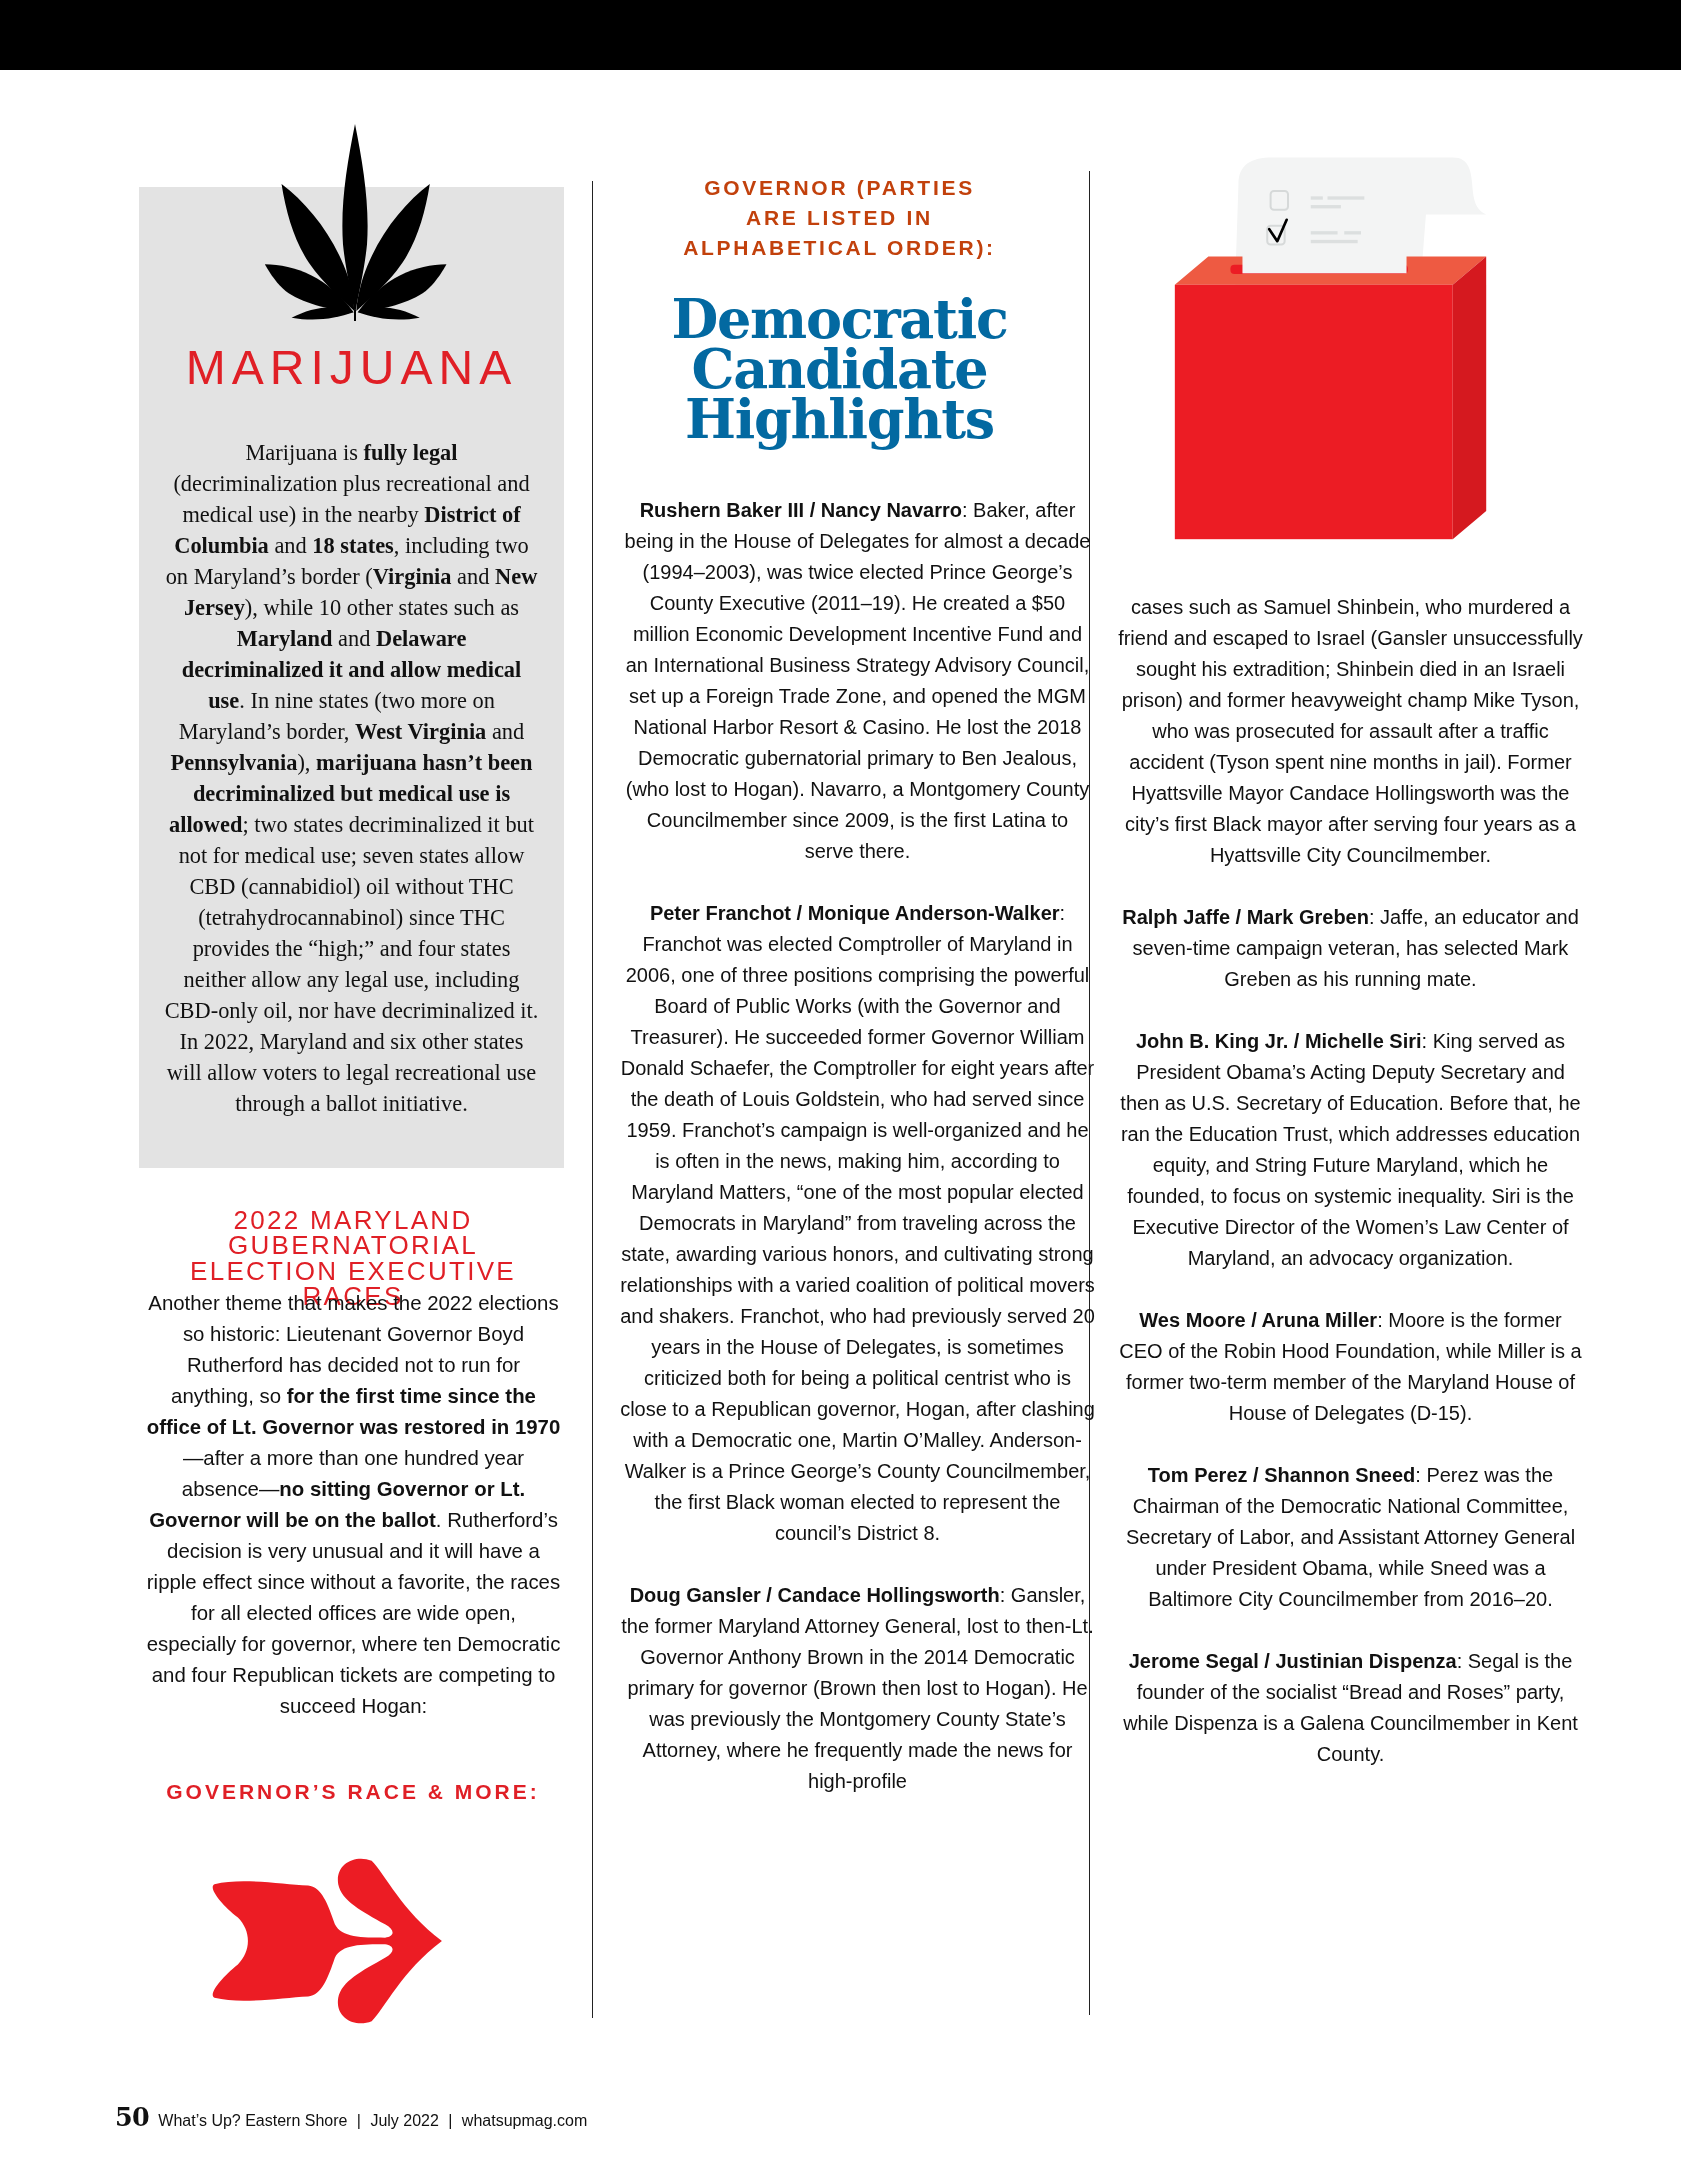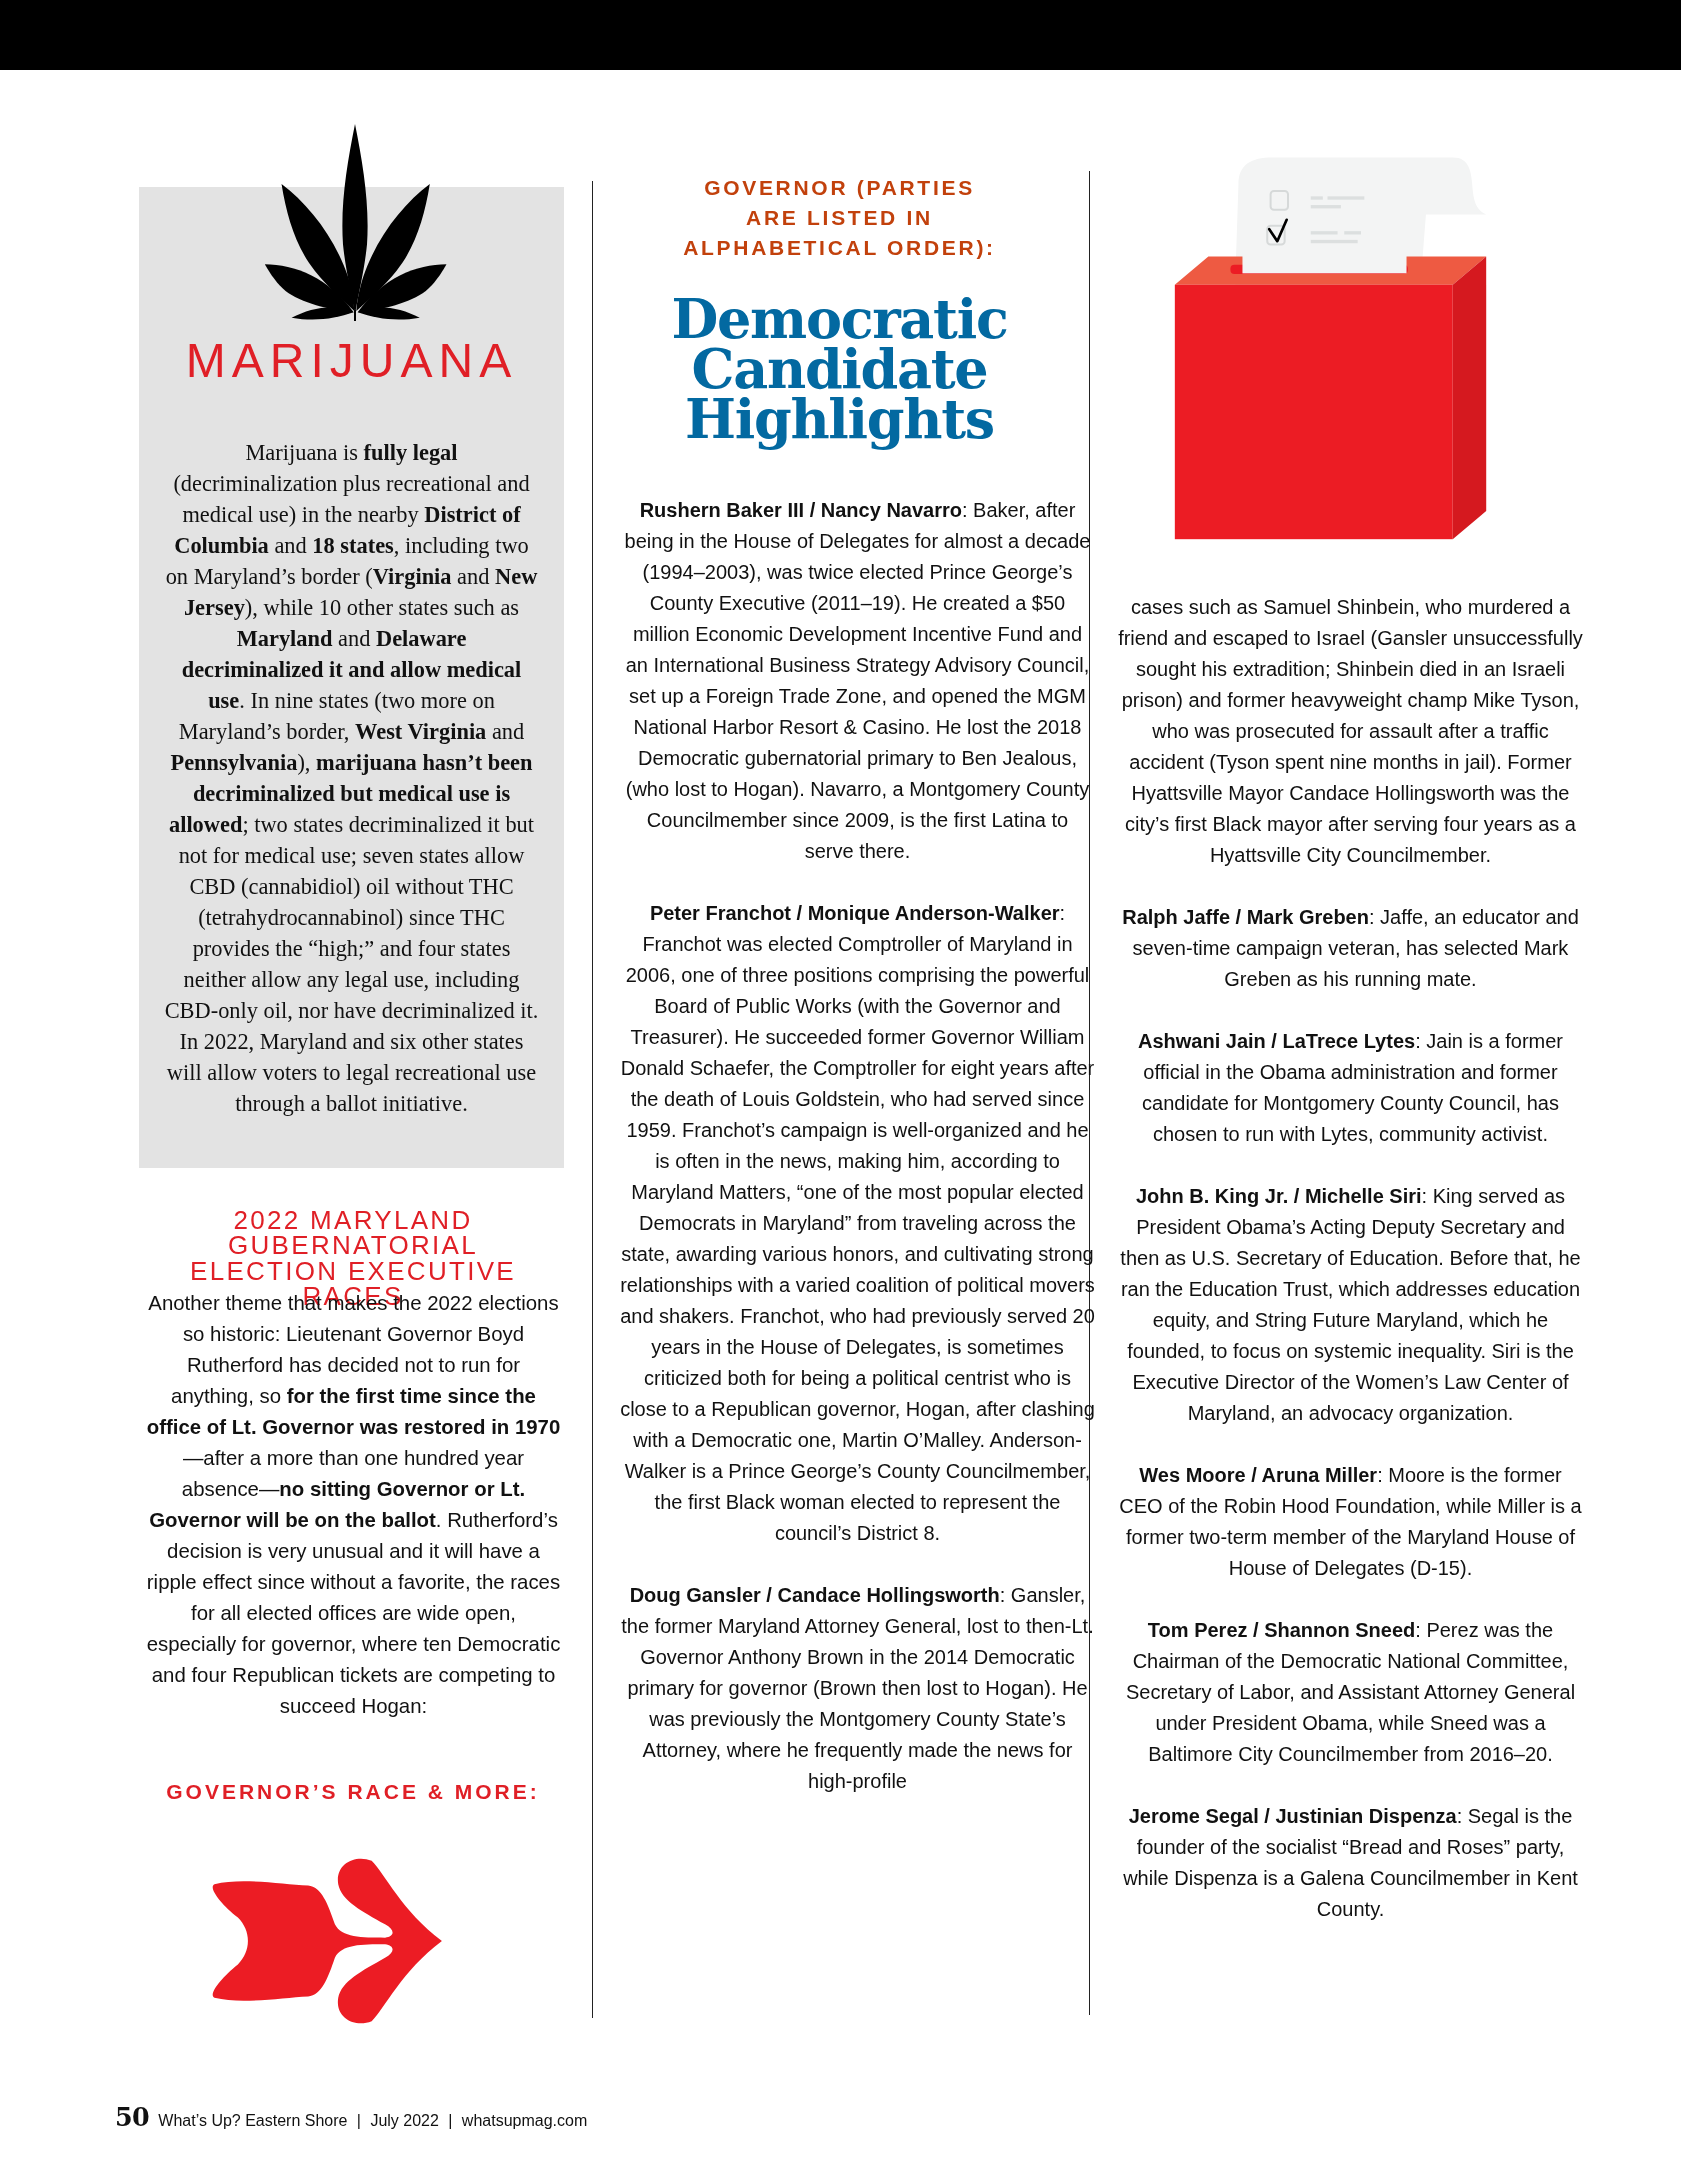--- a/index.html
+++ b/index.html
@@ -2,21 +2,21 @@
 <html style="font-size:10.7px"><head>
 <meta charset="utf-8">
 <style>
   html, body { margin: 0; padding: 0; background: #ffffff; }
   body { width: 1681px; height: 2183px; position: relative; overflow: hidden; color: #111; }
   .topbar { position: absolute; left: 0; top: 0; width: 1681px; height: 70px; background: #000; }
 
   
   .mj-box { position: absolute; left: 139px; top: 187px; width: 425px; height: 981px; background: #e3e3e3; }
   .leaf-wrap { position: absolute; left: 221px; top: 124px; width: 268px; height: 197px; }
-  .mj-title { position: absolute; left: 139px; top: 333px; width: 425px; text-align: center;
+  .mj-title { position: absolute; left: 139px; top: 340px; width: 425px; text-align: center;
               font-family: "Liberation Sans", sans-serif; font-weight: 300; color: #e01f26;
               font-size: 48px; letter-spacing: 6px; }
   .mj-text { position: absolute; left: 164px; top: 405px; width: 375px; text-align: center;
              font-family: "Liberation Serif", serif; font-size: 22.4px; line-height: 31px; color: #111; margin-top: 32px; }
   .mj-text b { font-weight: 700; }
 
   .race-head { position: absolute; left: 139px; top: 1208px; width: 428px; text-align: center;
                font-family: "Liberation Sans", sans-serif; color: #e01f26; font-size: 26px;
                letter-spacing: 2.3px; line-height: 25.4px; }
   .race-text { position: absolute; left: 146px; top: 1288px; width: 415px; text-align: center;
@@ -146,21 +146,20 @@
 
     <rect x="55" y="210" width="415" height="380" fill="#ec1c24"></rect>
 
     <polygon points="470,210 520,168 520,548 470,590" fill="#d5191f"></polygon>
   </svg>
 </div>
 
 <div class="col-text right-body">
   <p class="entry">cases such as Samuel Shinbein, who murdered a friend and escaped to Israel (Gansler unsuccessfully sought his extradition; Shinbein died in an Israeli prison) and former heavyweight champ Mike Tyson, who was prosecuted for assault after a traffic accident (Tyson spent nine months in jail). Former Hyattsville Mayor Candace Hollingsworth was the city’s first Black mayor after serving four years as a Hyattsville City Councilmember.</p>
   <p class="entry"><b>Ralph Jaffe / Mark Greben</b><span>: Jaffe, an educator and seven-time campaign veteran, has selected Mark Greben as his running mate.</span></p>
-  <p class="entry"><b>Ashwani Jain / LaTrece Lytes</b><span>: Jain is a former official in the Obama administration and former candidate for Montgomery County Council, has chosen to run with Lytes, community activist.</span></p>
   <p class="entry"><b>John B. King Jr. / Michelle Siri</b><span>: King served as President Obama’s Acting Deputy Secretary and then as U.S. Secretary of Education. Before that, he ran the Education Trust, which addresses education equity, and String Future Maryland, which he founded, to focus on systemic inequality. Siri is the Executive Director of the Women’s Law Center of Maryland, an advocacy organization.</span></p>
   <p class="entry"><b>Wes Moore / Aruna Miller</b><span>: Moore is the former CEO of the Robin Hood Foundation, while Miller is a former two-term member of the Maryland House of House of Delegates (D-15).</span></p>
   <p class="entry"><b>Tom Perez / Shannon Sneed</b><span>: Perez was the Chairman of the Democratic National Committee, Secretary of Labor, and Assistant Attorney General under President Obama, while Sneed was a Baltimore City Councilmember from 2016–20.</span></p>
   <p class="entry"><b>Jerome Segal / Justinian Dispenza</b><span>: Segal is the founder of the socialist “Bread and Roses” party, while Dispenza is a Galena Councilmember in Kent County.</span></p>
 </div>
 
 <div class="footer">
   <span class="pnum">50</span>
   <span>What’s Up? Eastern Shore</span>
   <span>|</span>

